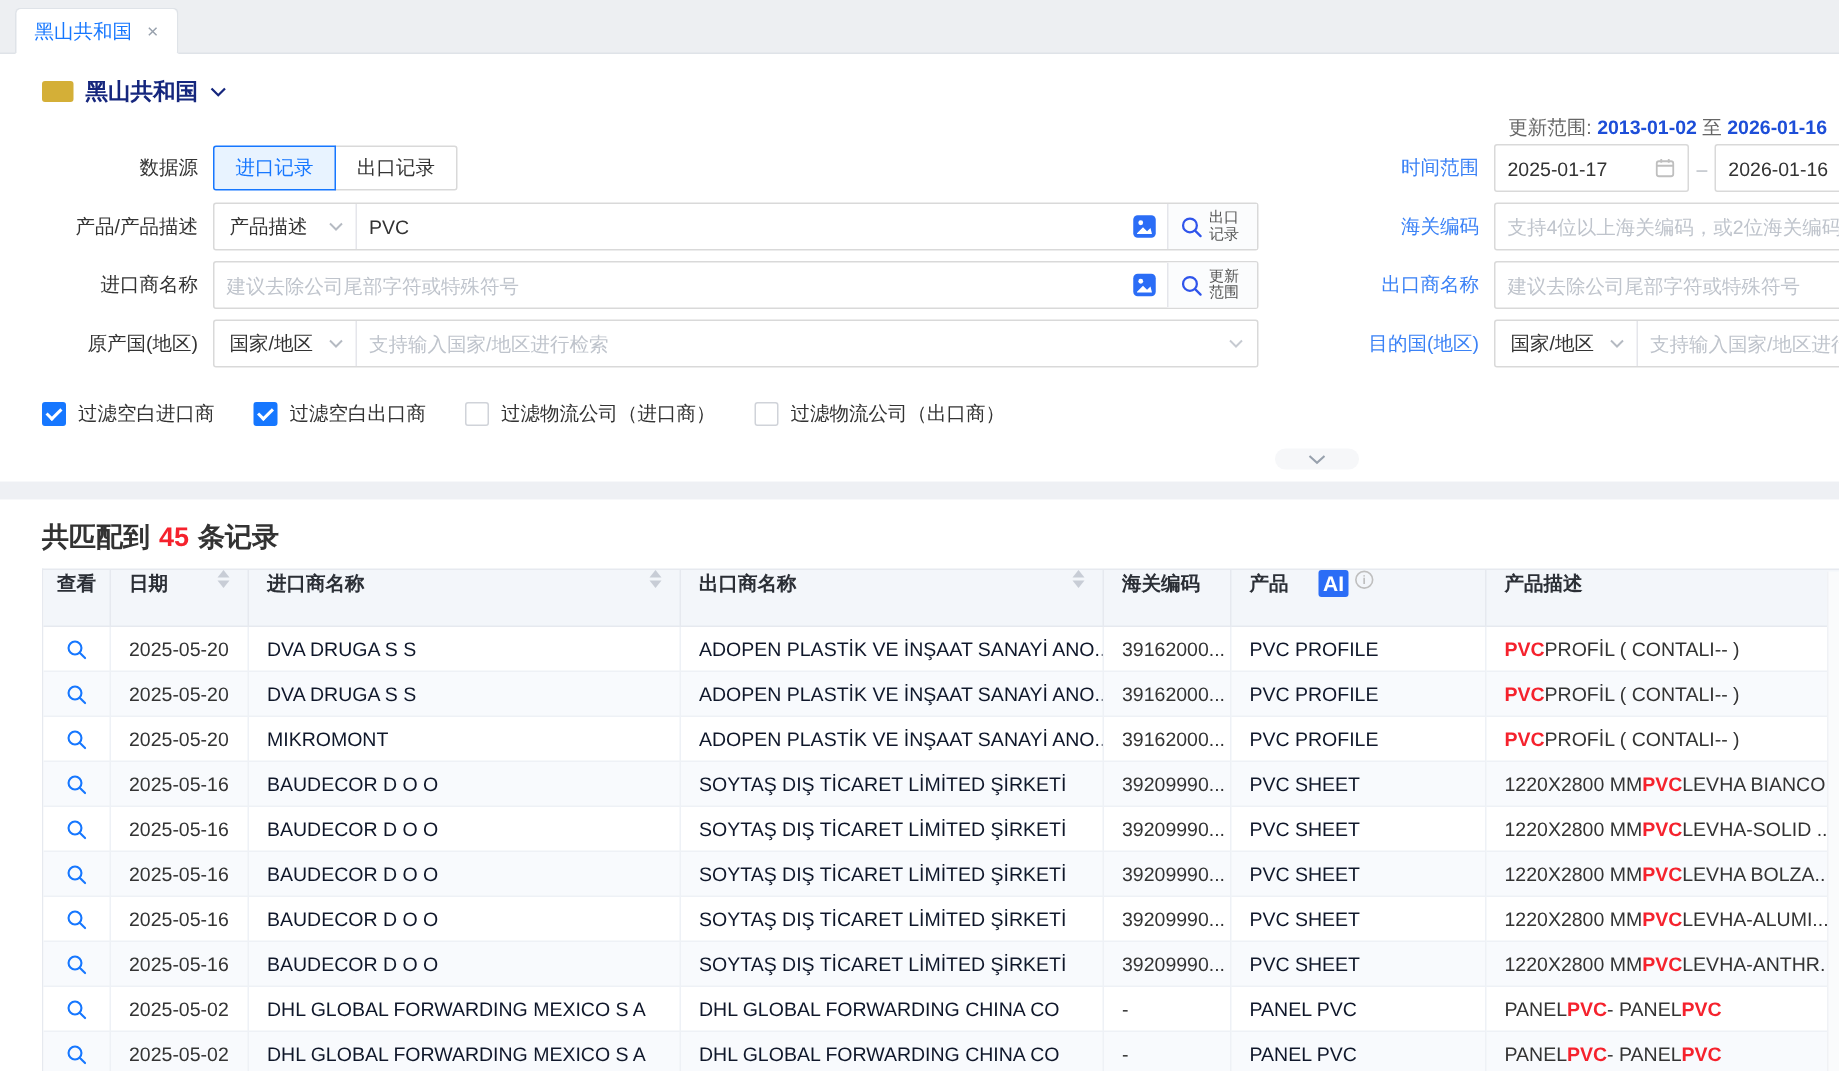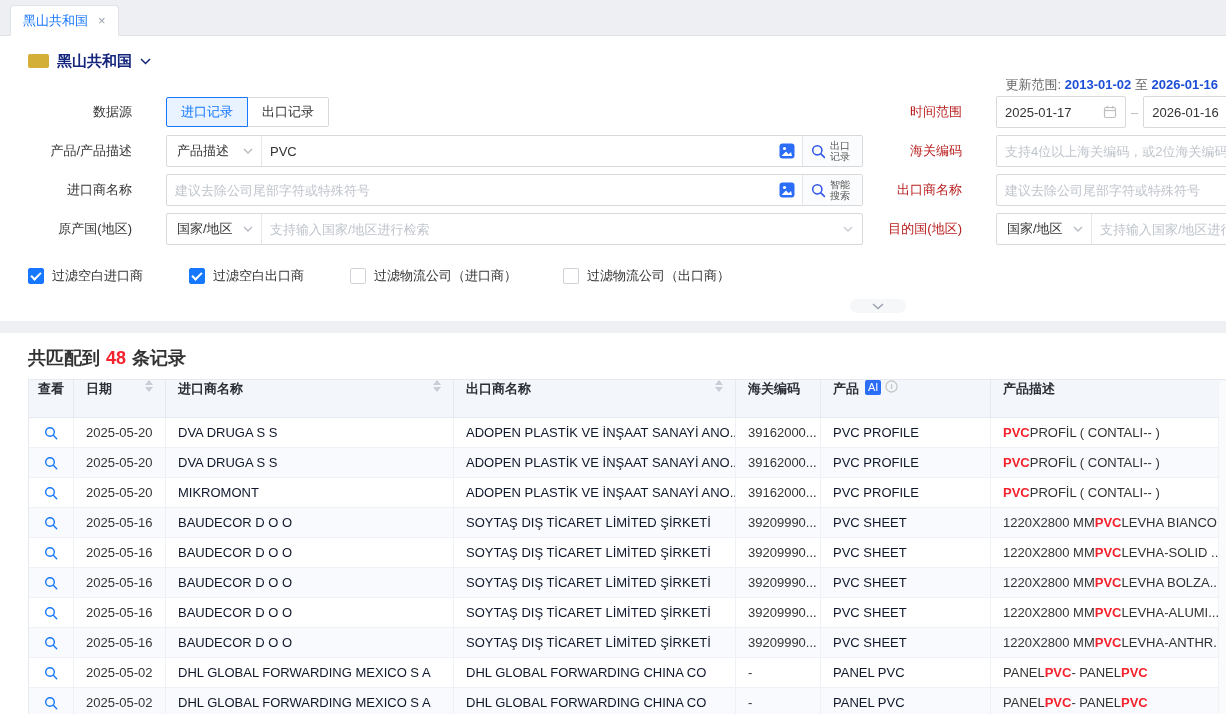--- a/index.html
+++ b/index.html
@@ -17,25 +17,25 @@
          height:31px; padding:0 12px; border-radius:4px 4px 0 0; color:#1677ff; cursor:pointer; }
   .tab-close { color:#98a1ad; font-size:13px; line-height:1; }
   
   .panel-filters { flex:none; background:#fff; padding-bottom:6px; }
   .country-header { display:flex; align-items:center; gap:8px; padding:12px 0 0 28px; height:38px; }
   .flag { width:21px; height:14px; background:#d4af37; padding:2px; border-radius:2px; flex:none; }
   .flag-inner { width:100%; height:100%; background:#d0103a; }
   .country-title { font-size:15px; font-weight:700; color:#15267d; }
   .update-row { text-align:right; padding-right:8px; height:18px; line-height:18px; margin-top:2px; color:#666; }
   .update-date { color:#1d4ed8; font-weight:700; }
-  .frow { display:flex; align-items:center; margin-top:7px;gap:24px; }
+  .frow { display:flex; align-items:center; margin-top:7px; }
   .frow-first { margin-top:2px; }
   .flabel { width:132px; flex:none; text-align:right; color:#333; white-space:nowrap; }
   .fctrl { width:697px; flex:none; margin-left:10px; display:flex; align-items:center; }
-  .flabel-r { flex:1; text-align:right; color:#b91c1c; white-space:nowrap; }
+  .flabel-r { flex:1; text-align:right; color:#3b82f6; white-space:nowrap; }
   .fctrl-r { width:230px; flex:none; margin-left:10px; display:flex; align-items:center;border-radius:14px; }
   .seg-btn { height:30px; padding:0 14px; background:#fff; border:1px solid #d9d9d9;
              font-size:13px; color:#333; font-family:inherit; cursor:pointer; }
   .seg-first { border-radius:2px 0 0 2px; }
   .seg-last { border-radius:0 2px 2px 0; margin-left:-1px; }
   .seg-active { color:#1677ff; border-color:#1677ff; background:#e8f3ff; position:relative; z-index:1; }
   .input-wrap { display:flex; align-items:center; height:32px; border:1px solid #d9d9d9;
                 border-radius:2px; background:#fff; width:100%; }
   .sel { display:flex; align-items:center; justify-content:space-between; padding:0 8px 0 10px;
          height:30px; border-right:1px solid #e5e6eb; color:#333; flex:none; width:95px; cursor:pointer; }
@@ -49,21 +49,21 @@
   .chev-suffix { flex:none; margin:0 9px; display:flex; }
   .date-box { display:flex; align-items:center; justify-content:space-between; height:32px;
               border:1px solid #d9d9d9; border-radius:2px; background:#fff; padding:0 8px;
               flex:none; width:130px; cursor:pointer; }
   .range-sep { margin:0 5px; color:#b5bac2; flex:none; }
   .plain-input { height:32px; border:1px solid #d9d9d9; border-radius:2px; padding:0 8px;
                  flex:none; font-family:inherit; font-size:13px; color:#333; outline:none; }
   .plain-input::placeholder { color:#bfc4cc; }
   .w320 { width:320px; }
   .dest-wrap { width:340px; flex:none; }
-  .cb-row { margin-top:20px; padding-left:28px; height:22px; display:flex; align-items:center;gap:20px; }
+  .cb-row { margin-top:20px; padding-left:28px; height:22px; display:flex; align-items:center; }
   .cb-item { display:flex; align-items:center; margin-right:26px; cursor:pointer; }
   .cb-box { width:16px; height:16px; border:1px solid #d0d3d9; border-radius:2px; background:#fff;
             position:relative; flex:none; }
   .cb-box.checked { background:#1677ff; border-color:#1677ff; }
   .cb-box.checked::after { content:""; position:absolute; left:4px; top:1px; width:4px; height:8px;
             border:2px solid #fff; border-top:0; border-left:0; transform:rotate(45deg); }
   .cb-label { margin-left:8px; color:#333; }
   .collapse-row { position:relative; height:18px; margin-top:10px; }
   .collapse-pill { position:absolute; left:850px; top:2px; width:56px; height:14px;
                    display:flex; align-items:center; justify-content:center;
@@ -89,22 +89,22 @@
   .c-prod { width:170px; }
   .c-desc { flex:1; min-width:230px; border-right:none; }
   .tc.c-imp, .tc.c-exp, .tc.c-prod { color:#0f172a; cursor:pointer; }
   .tc.c-view { cursor:pointer; }
   .hl { color:#f5222d; font-weight:700; }
   .sorter { margin-left:auto; display:flex; flex-direction:column; gap:2px; padding-left:8px; cursor:pointer; }
   .cu { width:0; height:0; border-left:4px solid transparent; border-right:4px solid transparent;
         border-bottom:5px solid #c8cdd6; }
   .cd { width:0; height:0; border-left:4px solid transparent; border-right:4px solid transparent;
         border-top:5px solid #c8cdd6; }
-  .ai-badge { background:#2b6df6; color:#fff; font-size:11px; font-weight:400; border-radius:2px;
-              padding:2px 3px; margin-left:6px; line-height:1; }
+  .ai-badge { background:#2b6df6; color:#fff; font-size:14px; font-weight:700; border-radius:2px;
+              padding:2px 3px; margin-left:20px; line-height:1; }
   .info-icon { margin-left:4px; display:flex; }
   .scroll-strip { position:absolute; top:48px; right:0; bottom:0; width:8px;
                   background:#fafbfc; border-left:1px solid #f0f2f5; }
 </style>
 </head>
 <body>
 
 <div class="tabbar">
   <div class="tab">
     <span>黑山共和国</span>
@@ -197,21 +197,21 @@
               <rect x="0.5" y="0.5" width="15" height="15" rx="3" fill="#2b6df6"></rect>
               <circle cx="5.5" cy="5.5" r="1.6" fill="#fff"></circle>
               <path d="M3 12.5 L7 8.5 L9.7 11.2 L12 9 L13 13 L3 13 Z" fill="#fff"></path>
             </svg>
         </span>
         <div class="search-suffix">
           <svg width="15" height="15" viewBox="0 0 15 15">
               <circle cx="6.3" cy="6.3" r="4.6" fill="none" stroke="#2f54eb" stroke-width="1.5"></circle>
               <line x1="9.9" y1="9.9" x2="13.4" y2="13.4" stroke="#2f54eb" stroke-width="1.5" stroke-linecap="round"></line>
             </svg>
-          <span class="suffix-text">智能搜索</span>
+          <span class="suffix-text">更新范围</span>
         </div>
       </div>
     </div>
     <div class="flabel-r">出口商名称</div>
     <div class="fctrl-r">
       <input class="plain-input w320" placeholder="建议去除公司尾部字符或特殊符号" style="">
     </div>
   </div>
 
   <div class="frow">
@@ -270,21 +270,21 @@
       <svg width="12" height="7" viewBox="0 0 12 7">
           <path d="M1 1 L6 5.5 L11 1" fill="none" stroke="#98a1ad" stroke-width="1.4"></path>
         </svg>
     </div>
   </div>
 </div>
 
 <div class="panel-results">
   <div class="summary">
     <span>共匹配到</span>
-    <span class="summary-count">48</span>
+    <span class="summary-count">45</span>
     <span>条记录</span>
   </div>
 
   <div class="table">
     <div class="thead">
       <div class="th c-view">
         <span>查看</span>
       </div>
       <div class="th c-date">
         <span>日期</span>

